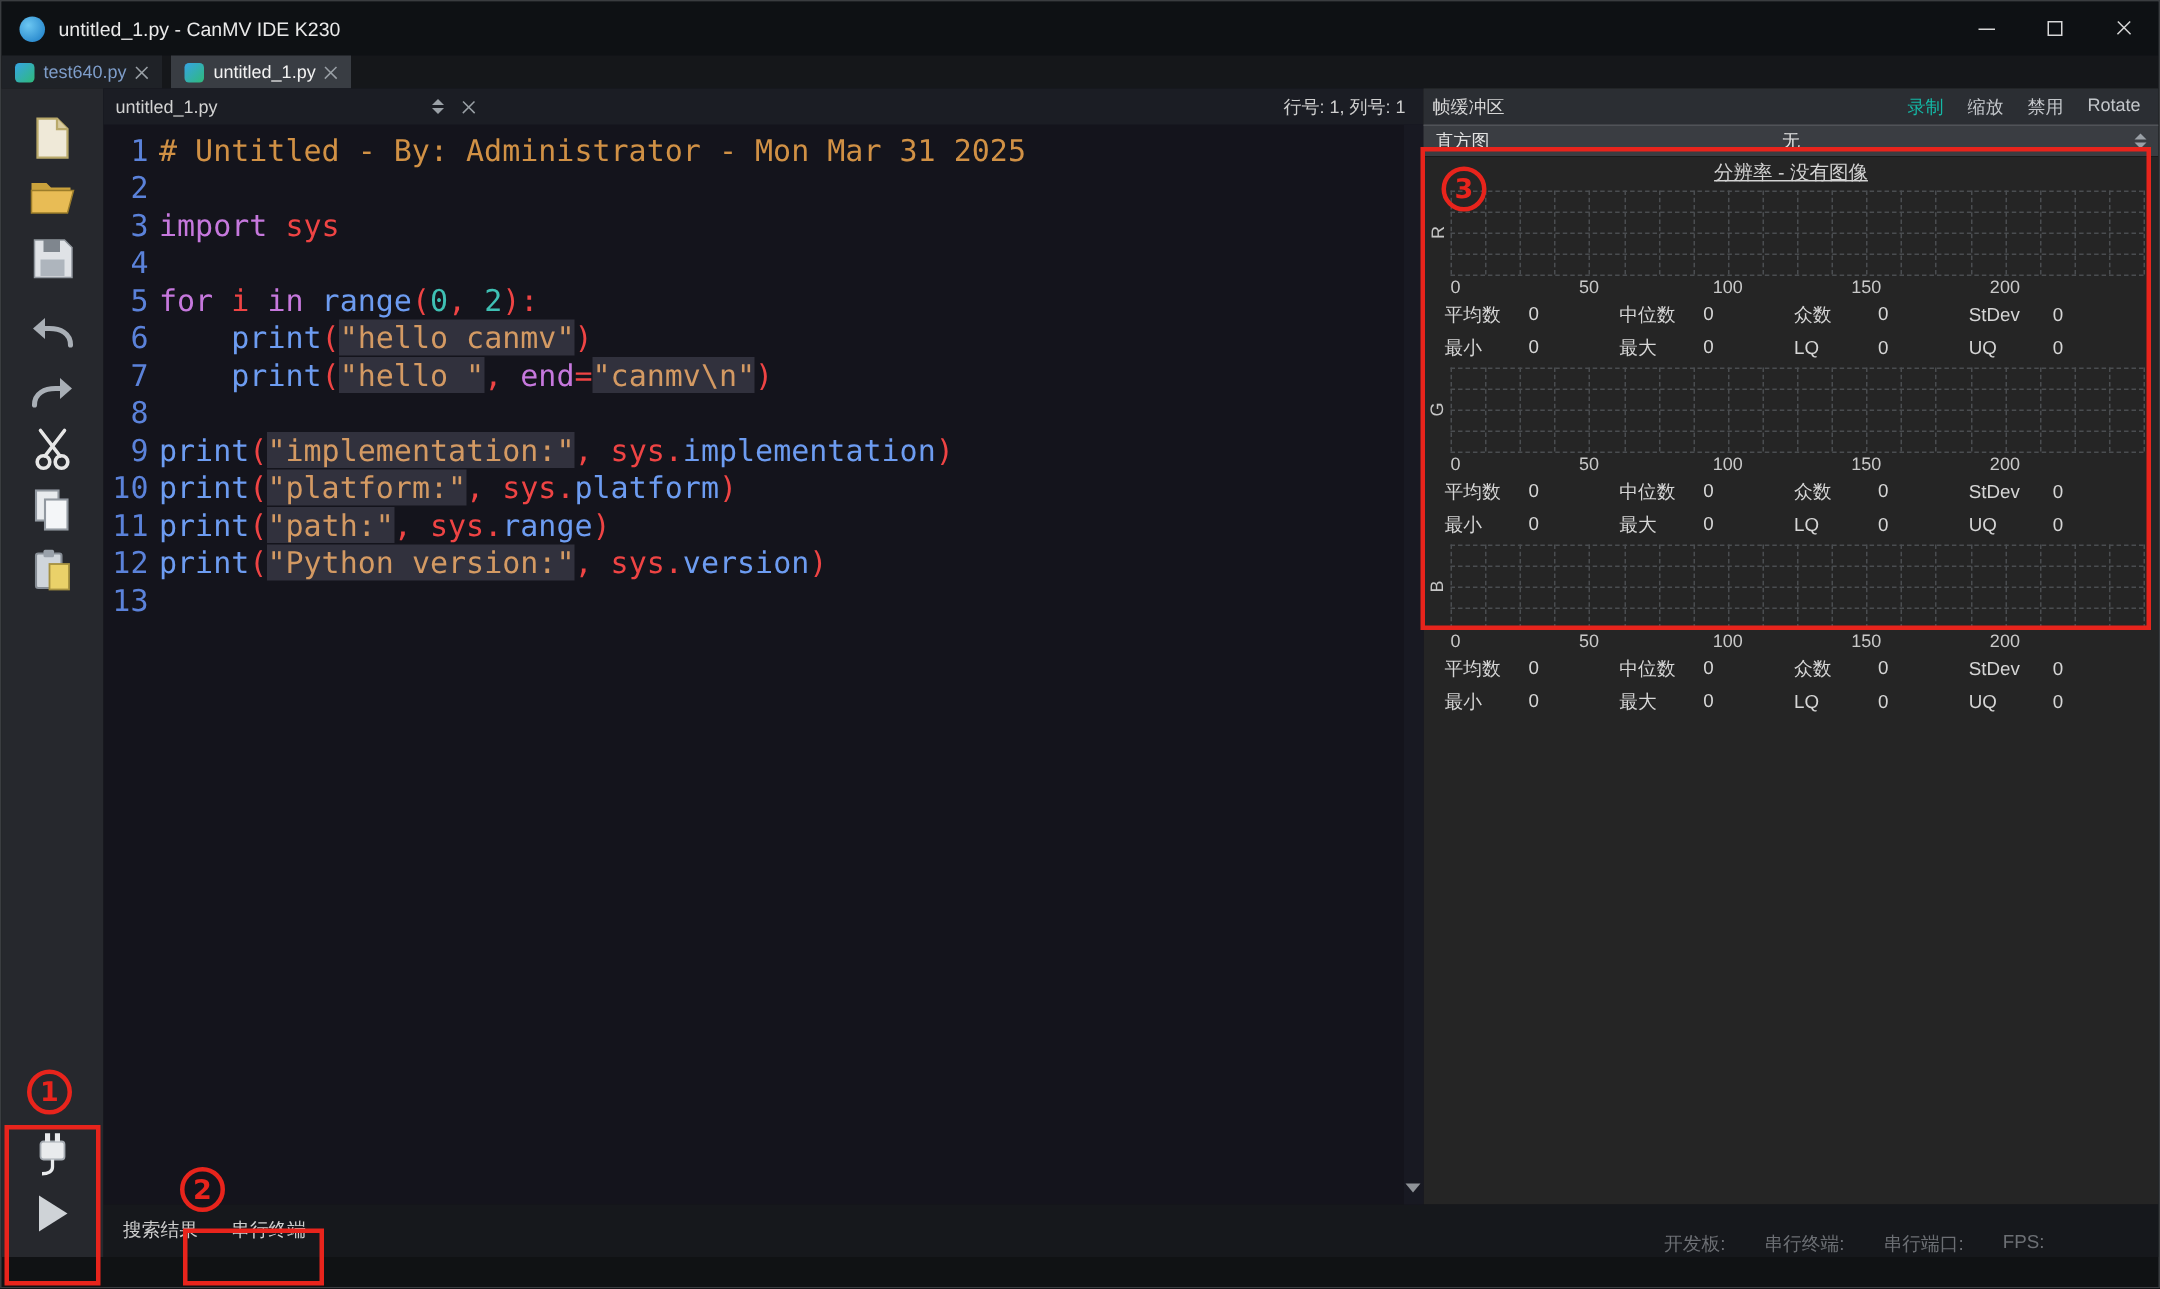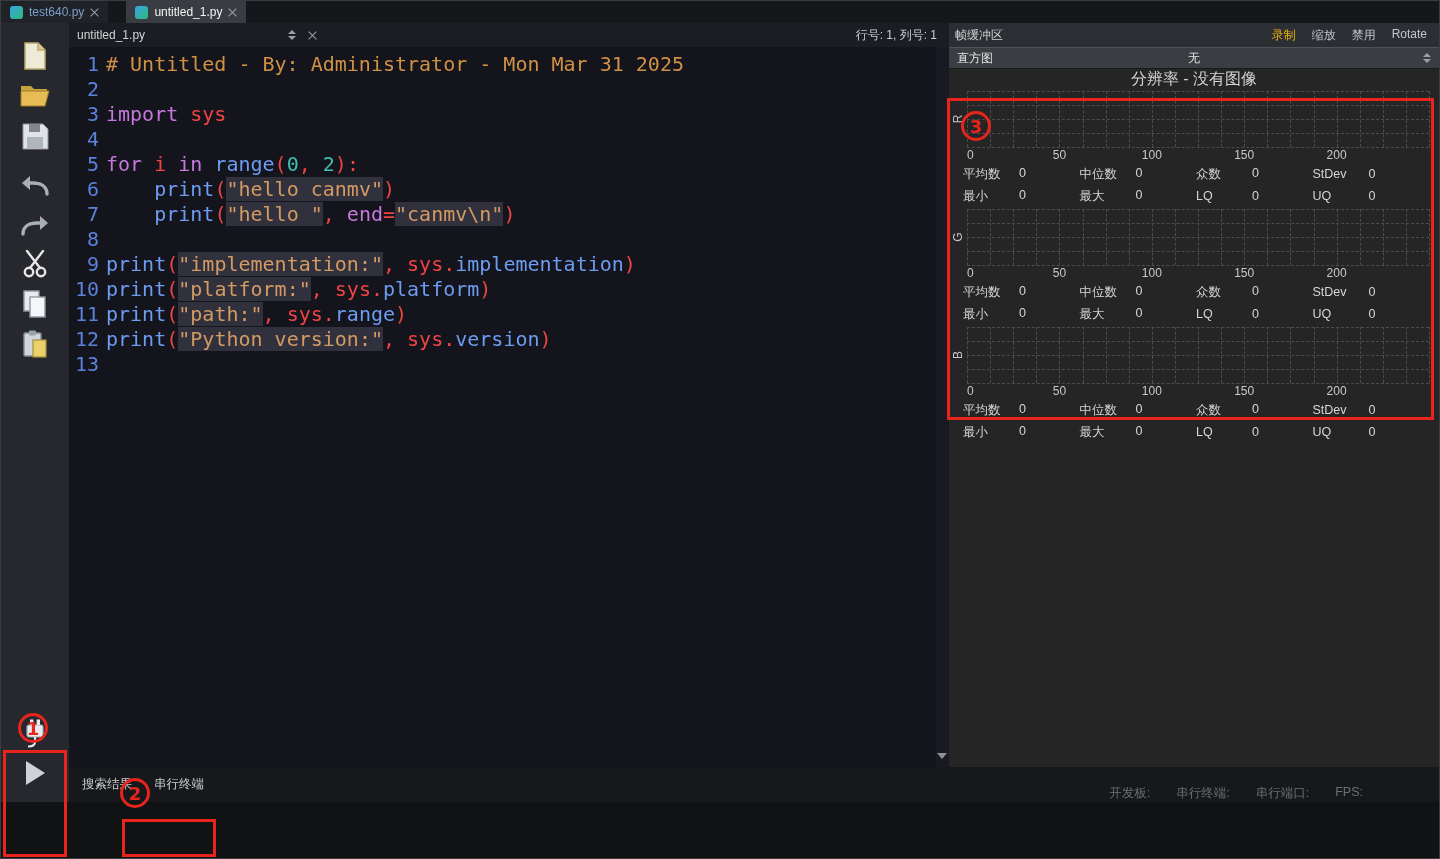--- a/index.html
+++ b/index.html
@@ -18,21 +18,21 @@
 .close-glyph{position:relative;width:12px;height:12px;}
 .close-glyph::before,.close-glyph::after{content:"";position:absolute;left:0;top:5px;width:12px;height:1.4px;background:#d8d8d8;}
 .close-glyph::before{transform:rotate(45deg);}
 .close-glyph::after{transform:rotate(-45deg);}
 
 
 .menubar{height:22px;background:#2a2d32;display:flex;align-items:center;padding-left:6px;font-size:12px;color:#e4e4e4;}
 .menu-item{padding:0 10px;line-height:22px;}
 
 
-.tabstrip{height:22px;background:#15171a;display:flex;gap:18px;}
+.tabstrip{height:22px;background:#15171a;display:flex;gap:6px;}
 .tab{display:flex;align-items:center;gap:6px;padding:0 9px;font-size:12px;}
 .tab-icon{width:13px;height:13px;border-radius:3px;background:linear-gradient(135deg,#36a4e4 0%,#2fba7a 100%);flex-shrink:0;}
 .tab.inactive{background:#1f2227;color:#7e9dc9;}
 .tab.active{background:#393d43;color:#f2f2f2;}
 .x-glyph{position:relative;width:9px;height:9px;display:inline-block;}
 .x-glyph::before,.x-glyph::after{content:"";position:absolute;left:-1px;top:4px;width:11px;height:1.2px;background:#9aa0a6;}
 .x-glyph::before{transform:rotate(45deg);}
 .x-glyph::after{transform:rotate(-45deg);}
 
 
@@ -64,27 +64,27 @@
 .tok-plain{color:#ef4444;}
 .scroll-track{position:absolute;right:0;top:0;bottom:0;width:13px;background:#181922;}
 .scroll-down{position:absolute;right:1px;bottom:4px;width:12px;height:14px;display:flex;align-items:center;justify-content:center;}
 .scroll-down .tri-down{border-left-width:5px;border-right-width:5px;border-top:6px solid #8f9398;}
 
 
 .rightpanel{flex:1;background:#252525;display:flex;flex-direction:column;}
 .fb-header{height:24px;background:#2b2e33;display:flex;align-items:center;padding:0 12px 0 6px;font-size:12px;color:#d6d6d6;}
 .fb-actions{margin-left:auto;display:flex;gap:16px;}
 .fb-btn{color:#c3c6ca;}
-.fb-btn.disabled{color:#eab308;}
+.fb-btn.disabled{color:#14b8a6;}
 .fb-view{height:320px;background:#2f2f2f;position:relative;}
 .fb-placeholder{position:absolute;left:50%;top:50%;transform:translate(-50%,-50%);color:#9b9b9b;font-size:16px;}
 .hist-bar{height:22px;background:#3a3d42;border-top:1px solid #505358;border-bottom:1px solid #1a1a1a;display:flex;align-items:center;padding:0 8px;font-size:12px;color:#e2e2e2;position:relative;}
 .hist-mode{position:absolute;left:50%;transform:translateX(-50%);}
 .hist-spinner{margin-left:auto;display:flex;flex-direction:column;gap:2px;}
-.hist-res{height:20px;display:flex;align-items:center;justify-content:center;font-size:16px;color:#d2d2d2;}
+.hist-res{height:20px;display:flex;align-items:center;justify-content:center;font-size:13px;color:#d2d2d2;text-decoration:underline;}
 .channels{flex:1;padding-top:2px;}
 .channel{height:118px;}
 .chan-top{display:flex;height:56px;}
 .chan-letter{width:18px;display:flex;align-items:center;justify-content:center;color:#c6c6c6;font-size:12px;}
 .chan-letter span{transform:rotate(-90deg);display:block;}
 .chan-plot{position:relative;flex:1;margin-right:10px;}
 .vline{position:absolute;top:0;bottom:0;border-left:1px dashed #4a4d50;}
 .hline{position:absolute;left:0;right:0;border-top:1px dashed #4a4d50;}
 .chan-axis{position:relative;height:16px;margin-left:18px;margin-right:10px;font-size:12px;color:#c9c9c9;}
 .tick{position:absolute;top:1px;transform:translateX(-50%);}
@@ -106,20 +106,35 @@
 #ann-rect-serial{left:121px;top:818px;width:94px;height:38px;}
 #ann-c1{left:17px;top:712px;}
 #ann-c2{left:119px;top:777px;}
 #ann-c3{left:960px;top:110px;}
 </style>
 </head>
 <body>
 
 <div id="window">
 
+  <div class="titlebar">
+    <div class="app-icon"></div>
+    <div class="title-text">untitled_1.py - CanMV IDE K230</div>
+    <div class="win-controls">
+      <div class="win-btn">
+          <div class="min-glyph"></div>
+        </div>
+      <div class="win-btn">
+          <div class="max-glyph"></div>
+        </div>
+      <div class="win-btn">
+          <div class="close-glyph"></div>
+        </div>
+    </div>
+  </div>
 
 
   <div class="tabstrip">
       <div class="tab inactive">
         <span class="tab-icon"></span>
         <span>test640.py</span>
         <span class="x-glyph"></span>
       </div>
       <div class="tab active">
         <span class="tab-icon"></span>

